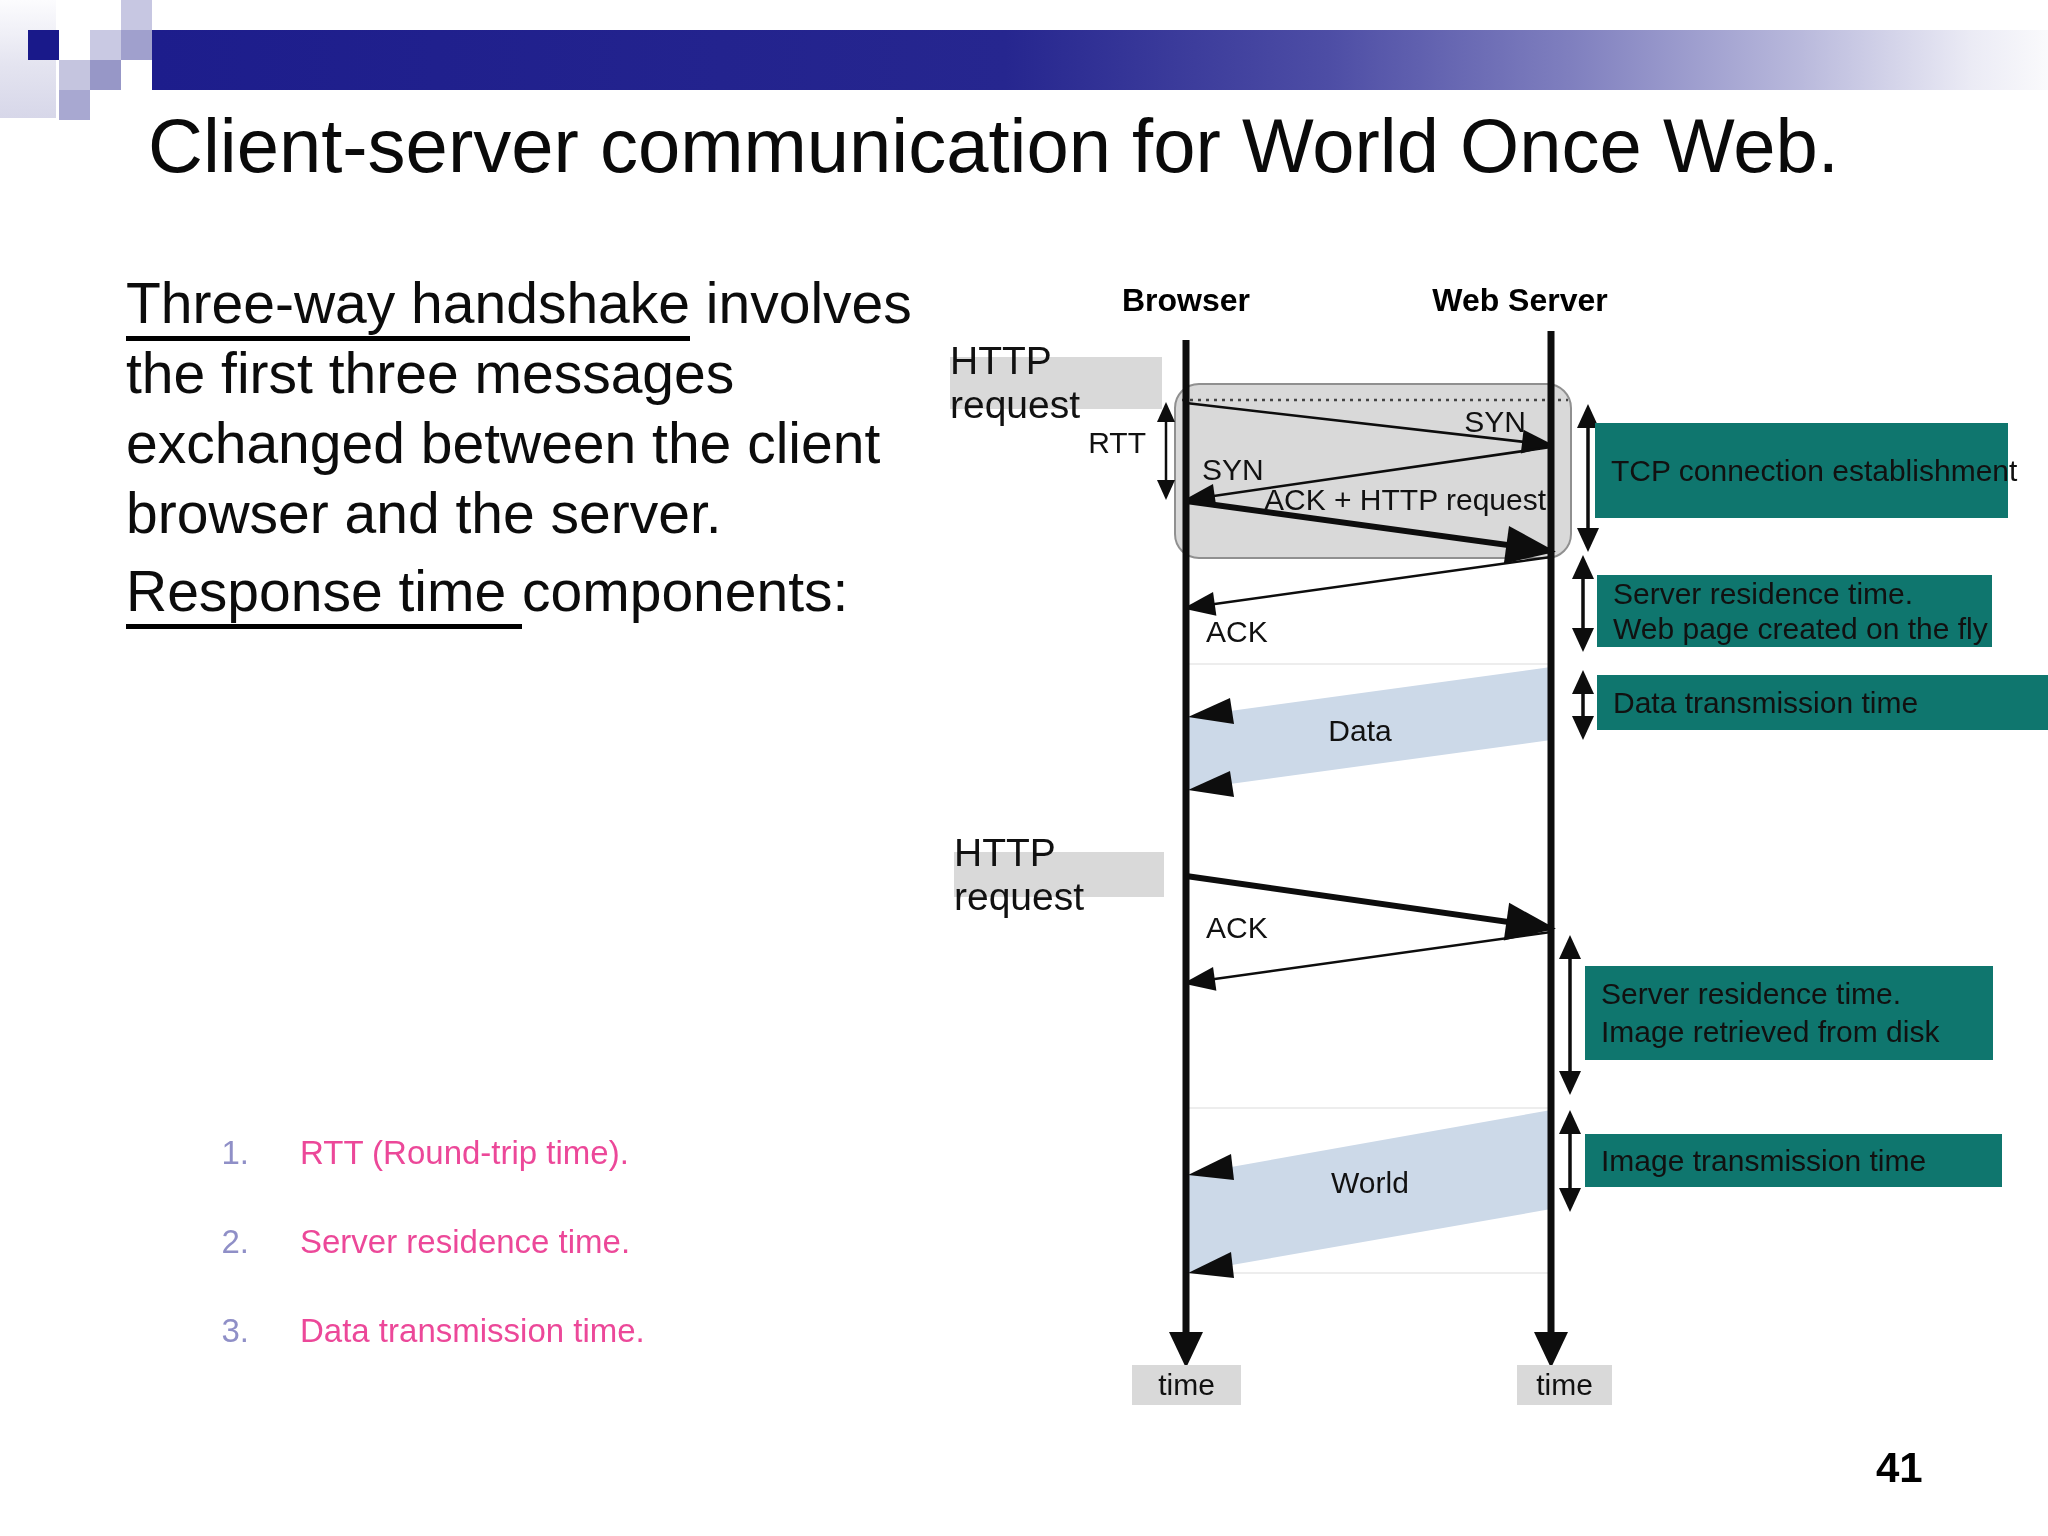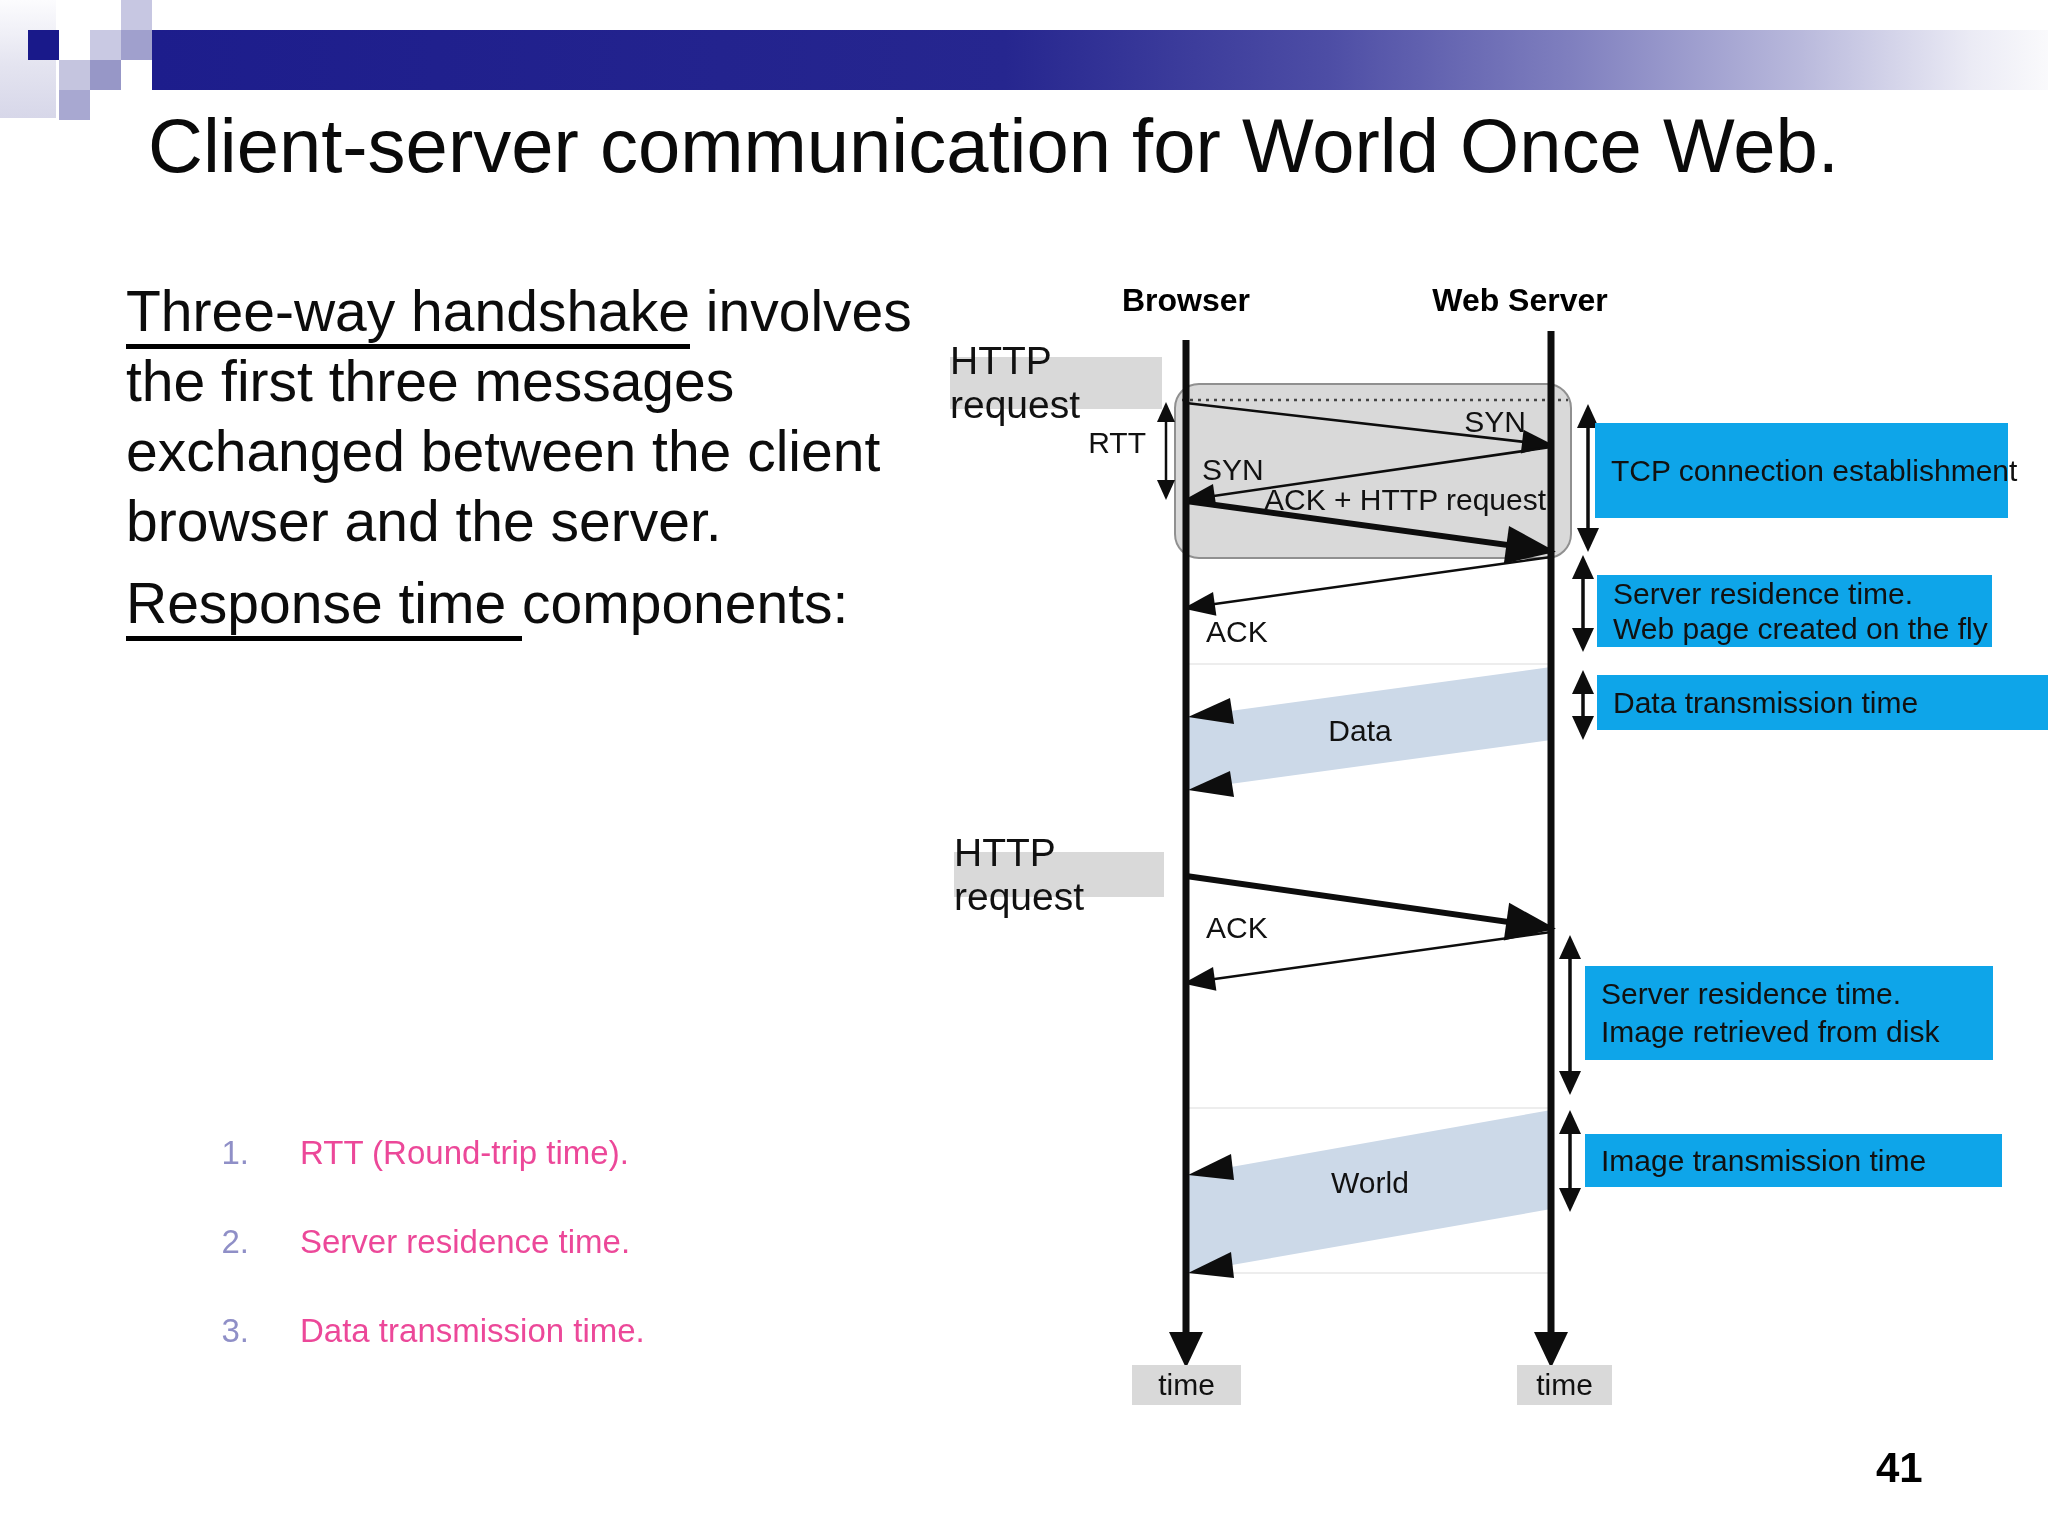--- a/index.html
+++ b/index.html
@@ -28,21 +28,21 @@
   .title {
     position:absolute; left:148px; top:100px; width:1820px;
     font-size:76px; line-height:92px; font-weight:400; color:#0a0a0a;
     white-space:nowrap;
   }
   
   .text-col {
     position:absolute; left:126px; top:264px; width:870px;
     font-size:57px; line-height:70px; color:#0c0c0c;
   }
-  .text-col p { margin:12px 0 8px 0; white-space:pre-line; }
+  .text-col p { margin:4px 0 8px 0; white-space:pre-line; }
   .text-col p.p2 { margin-bottom:20px; }
   .u { border-bottom:5px solid #000; padding-bottom:1px; }
 
   .resp-list {
     position:absolute; left:126px; top:1108px; width:820px;
     list-style:none; margin:0; padding:0;
   }
   .resp-list li { display:flex; align-items:baseline; height:89px; line-height:89px; }
   .resp-list .num {
     width:123px; text-align:right; margin-right:51px;
@@ -60,21 +60,21 @@
   .diagram svg { position:absolute; left:0; top:0; }
 
   .dhdr { position:absolute; font-size:32px; font-weight:bold; text-align:center; color:#000; }
   .gbox {
     position:absolute; background:#d9d9d9; color:#111; font-size:39px;
     display:flex; align-items:center; justify-content:center; box-sizing:border-box;
   }
   .dlabel { position:absolute; font-size:30px; color:#111; white-space:nowrap; }
   .dlabel.ctr { text-align:center; }
   .ann {
-    position:absolute; background:#0ea5e9; color:#111; font-size:30px; line-height:36px;
+    position:absolute; background:#0f766e; color:#111; font-size:30px; line-height:36px;
     padding:0 16px; box-sizing:border-box; display:flex; flex-direction:column;
     justify-content:center; white-space:nowrap;
   }
 </style>
 </head>
 <body>
 
 <div class="slide">
 
   <div class="hdr-bar"></div>

